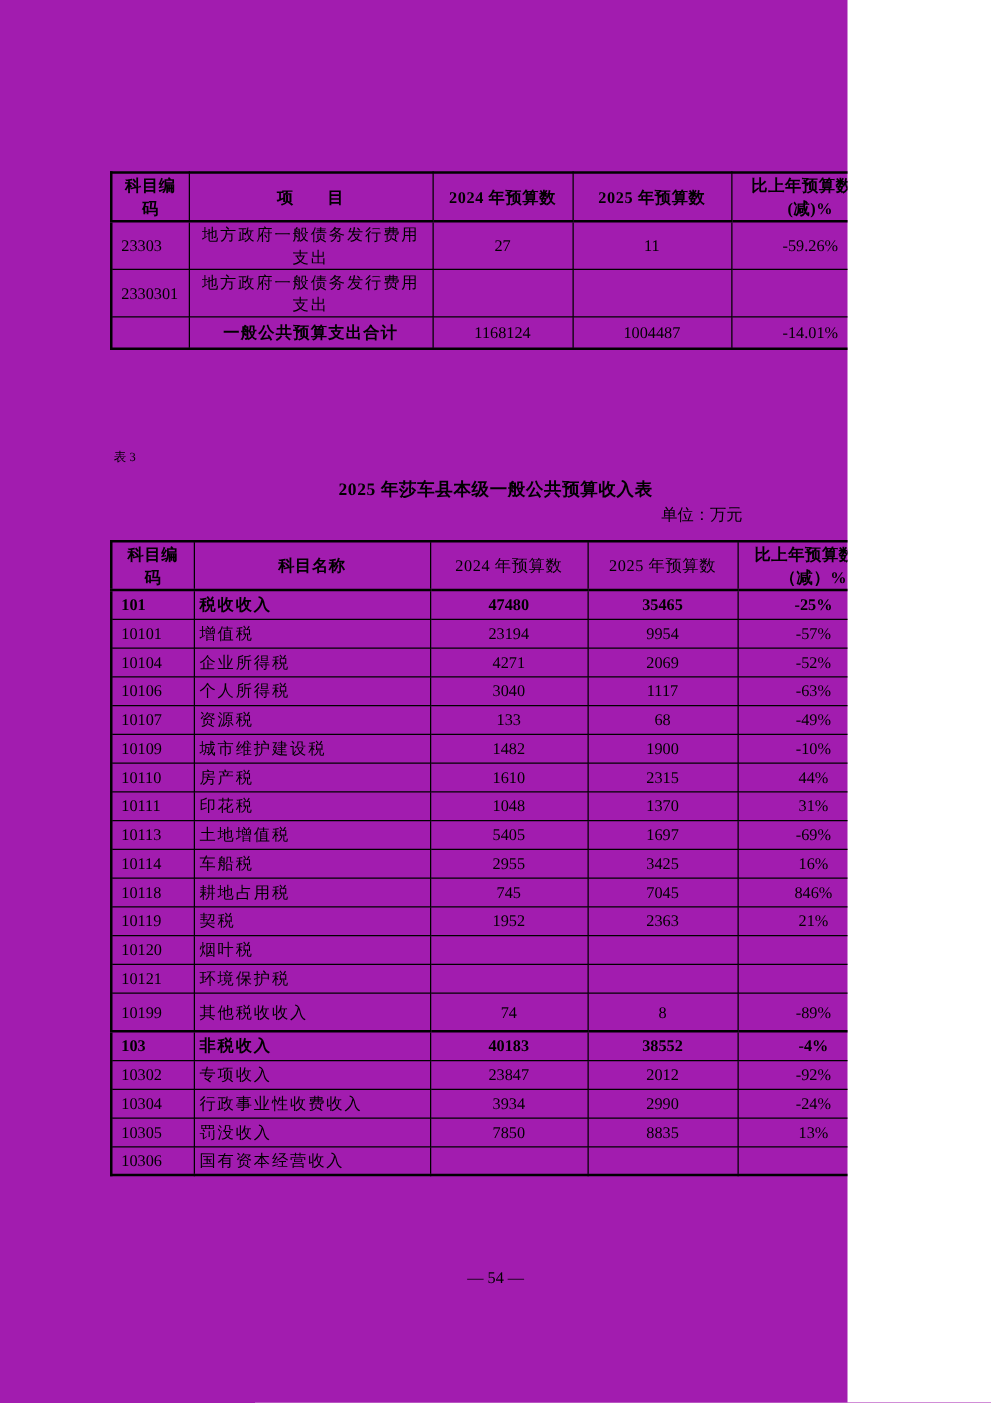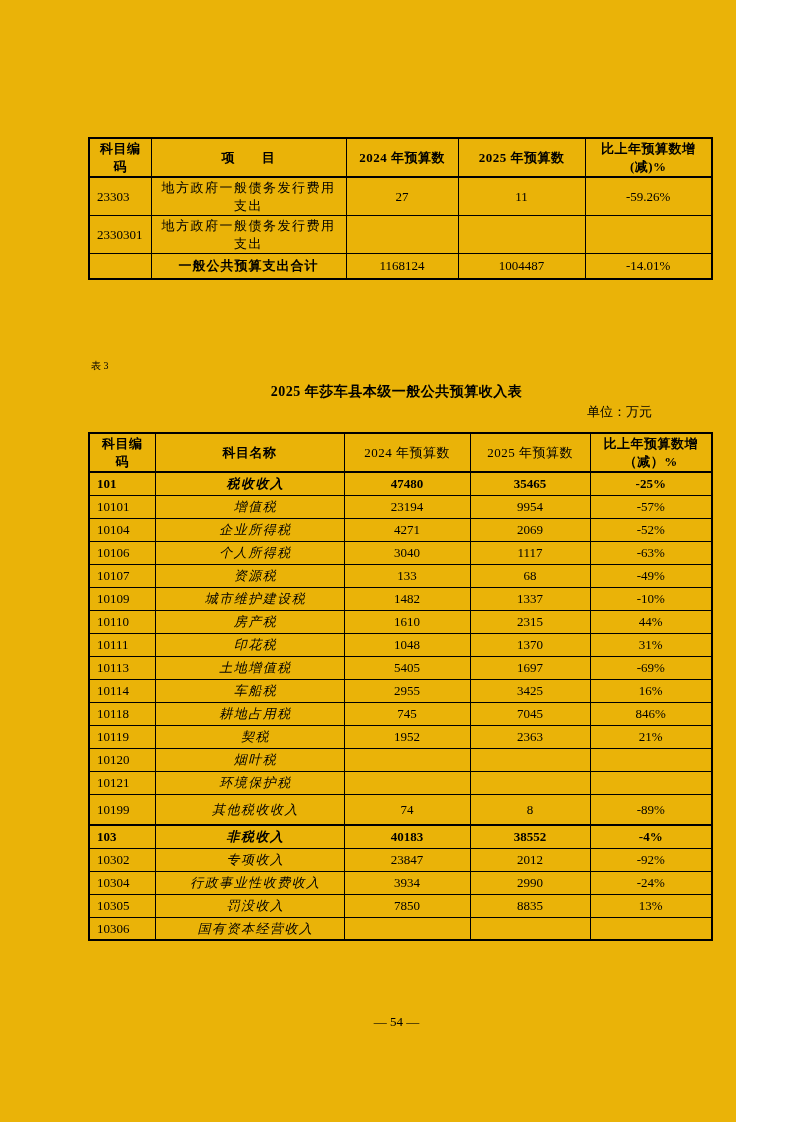--- a/index.html
+++ b/index.html
@@ -2,21 +2,21 @@
 <html><head>
 <meta charset="utf-8">
 <style>
   html, body { margin: 0; padding: 0; }
   body {
     width: 793px; height: 1122px;
     background: #ffffff;
     font-family: "Liberation Serif", "DejaVu Serif", serif;
     color: #000;
   }
-  .page { position: relative; width: 736px; height: 1122px; background: #eab308; overflow: hidden; }
+  .page { position: relative; width: 678px; height: 1122px; background: #a21caf; overflow: hidden; }
 
   table.budget-table {
     position: absolute; left: 88px;
     width: 623px;
     border-collapse: collapse; table-layout: fixed;
     border: 2px solid #000;
   }
   .t1 { top: 137px; }
   .t2 { top: 432px; }
 
@@ -39,21 +39,21 @@
   .t1 tbody tr { height: 23px; }
   .t2 tbody tr { height: 23px; }
   .t2 tbody tr.tall { height: 31px; }
   .t1 tbody tr.total { height: 25px; }
   tr.thick-top td { border-top: 2px solid #000; }
 
   
   .budget-table td.c0 { text-align: left; padding-left: 7px; }
   .budget-table td.c2, .budget-table td.c3, .budget-table td.c4 { text-align: center; }
   .t1 td.c1 { text-align: center; letter-spacing: 1.5px; }
-  .t2 td.c1 { text-align: center; padding-left: 16px; letter-spacing: 1.5px; font-style: italic; }
+  .t2 td.c1 { text-align: left; padding-left: 4px; letter-spacing: 1.5px; }
   
   .t2 thead th.c2, .t2 thead th.c3 { font-weight: normal; }
 
   tr.emphasis td { font-weight: bold; }
   tr.total td.c1 { font-weight: bold; letter-spacing: 1px; }
 
   .table3-label {
     position: absolute; left: 91px; top: 359px;
     font-size: 10px;
   }
@@ -176,21 +176,21 @@
           <td class="c0">10107</td>
           <td class="c1">资源税</td>
           <td class="c2">133</td>
           <td class="c3">68</td>
           <td class="c4">-49%</td>
         </tr>
         <tr>
           <td class="c0">10109</td>
           <td class="c1">城市维护建设税</td>
           <td class="c2">1482</td>
-          <td class="c3">1337</td>
+          <td class="c3">1900</td>
           <td class="c4">-10%</td>
         </tr>
         <tr>
           <td class="c0">10110</td>
           <td class="c1">房产税</td>
           <td class="c2">1610</td>
           <td class="c3">2315</td>
           <td class="c4">44%</td>
         </tr>
         <tr>

